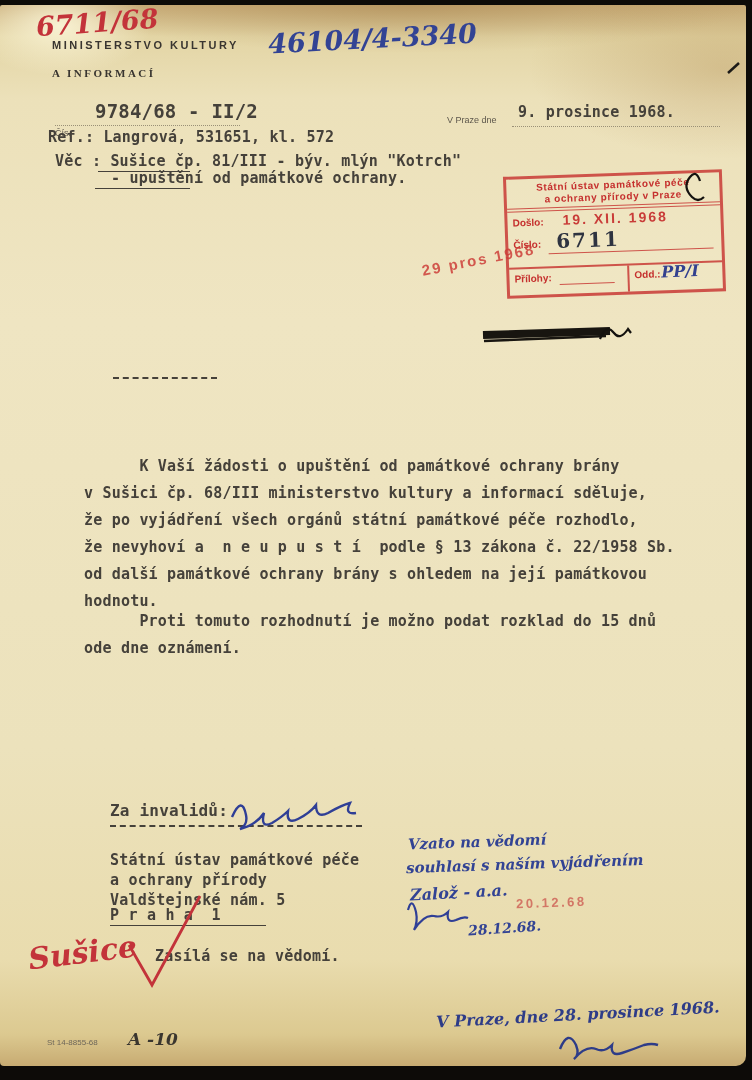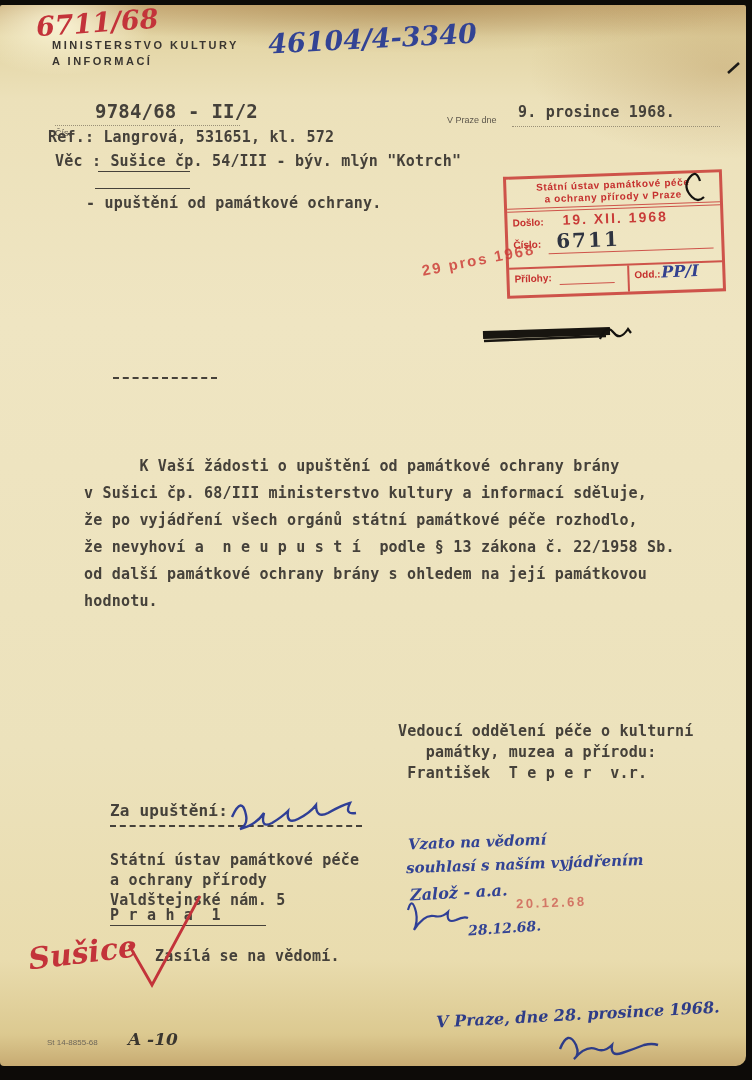--- a/index.html
+++ b/index.html
@@ -65,36 +65,36 @@
 </style>
 </head>
 <body>
 
 <div class="paper">
 
   <div class="red-hand" style="left:36px;top:2px;font-size:27px;transform:rotate(-4deg);">6711/68</div>
 
   <div class="abs" style="left:52px;top:34px;width:212px;text-align:left;font-size:11px;font-weight:700;letter-spacing:2.5px;color:#393530;">
     <div>MINISTERSTVO KULTURY</div>
-    <div style="margin-top:4px;">A INFORMACÍ</div>
+    <div style="margin-top:16px;font-family:Liberation Serif, serif;">A INFORMACÍ</div>
   </div>
 
   <div class="blue-hand" style="left:268px;top:18px;font-size:27px;transform:rotate(-3deg);">46104/4-3340</div>
 
   <div class="smallprint" style="left:55px;top:111px;margin-top:12px;">Čís.</div>
   <div class="typed" style="left:95px;top:97px;font-size:19px;">9784/68 - II/2</div>
   <div class="dotline" style="left:55px;top:120px;width:185px;"></div>
 
   <div class="smallprint" style="left:447px;top:110px;">V Praze dne</div>
   <div class="typed" style="left:518px;top:100px;font-size:15px;">9. prosince 1968.</div>
   <div class="dotline" style="left:512px;top:121px;width:208px;"></div>
 
   <div class="typed" style="left:48px;top:125px;font-size:15px;">Ref.: Langrová, 531651, kl. 572</div>
-  <div class="typed" style="left:55px;top:149px;font-size:15px;">Věc : Sušice čp. 54/III - býv. mlýn "Kotrch"</div>
-  <div class="typed" style="left:86px;top:166px;font-size:15px;margin-top:25px;">- upuštění od památkové ochrany.</div>
+  <div class="typed" style="left:55px;top:149px;font-size:15px;">Věc : Sušice čp. 81/III - býv. mlýn "Kotrch"</div>
+  <div class="typed" style="left:111px;top:166px;font-size:15px;">- upuštění od památkové ochrany.</div>
   <div class="underl" style="left:98px;top:166px;width:92px;"></div>
   <div class="underl" style="left:95px;top:183px;width:95px;"></div>
 
   <div class="stamp">
     <div class="stamp-head" style="white-space:pre-line;">Státní ústav památkové péče
 a ochrany přírody v Praze</div>
     <div class="stamp-row">
       <span class="stamp-label">Došlo:</span>
       <span class="doslo-val">19. XII. 1968</span>
     </div>
@@ -116,26 +116,25 @@
   <div class="diag-stamp">29 pros 1968</div>
 
   <div class="abs" style="left:113px;top:372px;width:104px;border-bottom:2px dashed #45413a;"></div>
 
   <div class="typed" style="left:84px;top:448px;font-size:15px;line-height:27px;">      K Vaší žádosti o upuštění od památkové ochrany brány
 v Sušici čp. 68/III ministerstvo kultury a informací sděluje,
 že po vyjádření všech orgánů státní památkové péče rozhodlo,
 že nevyhoví a  n e u p u s t í  podle § 13 zákona č. 22/1958 Sb.
 od další památkové ochrany brány s ohledem na její památkovou
 hodnotu.</div>
+  <div class="typed" style="left:84px;top:603px;font-size:15px;line-height:27px;">      Proti tomuto rozhodnutí je možno podat rozklad do 15 dnů
+ode dne oznámení.</div>
 
-  <div class="typed" style="left:398px;top:716px;font-size:15px;line-height:21px;">Vedoucí oddělení péče o kulturní
-   památky, muzea a přírodu:
- František  T e p e r  v.r.</div>
 
-  <div class="typed" style="left:110px;top:798px;font-size:16px;">Za upuštění:</div>
+  <div class="typed" style="left:110px;top:798px;font-size:16px;">Za invalidů:</div>
   <div class="abs" style="left:110px;top:820px;width:252px;border-bottom:2px dashed #45413a;"></div>
 
   <div class="typed" style="left:110px;top:845px;font-size:15px;line-height:20px;font-weight:600;">Státní ústav památkové péče
 a ochrany přírody
 Valdštejnské nám. 5</div>
   <div class="typed" style="left:110px;top:903px;font-size:15px;font-weight:600;">P r a h a  1</div>
   <div class="underl" style="left:110px;top:920px;width:156px;"></div>
 
   <div class="blue-hand" style="left:408px;top:828px;font-size:15px;transform:rotate(-2deg);">Vzato na vědomí</div>
   <div class="blue-hand" style="left:406px;top:850px;font-size:15px;transform:rotate(-2deg);">souhlasí s naším vyjádřením</div>

